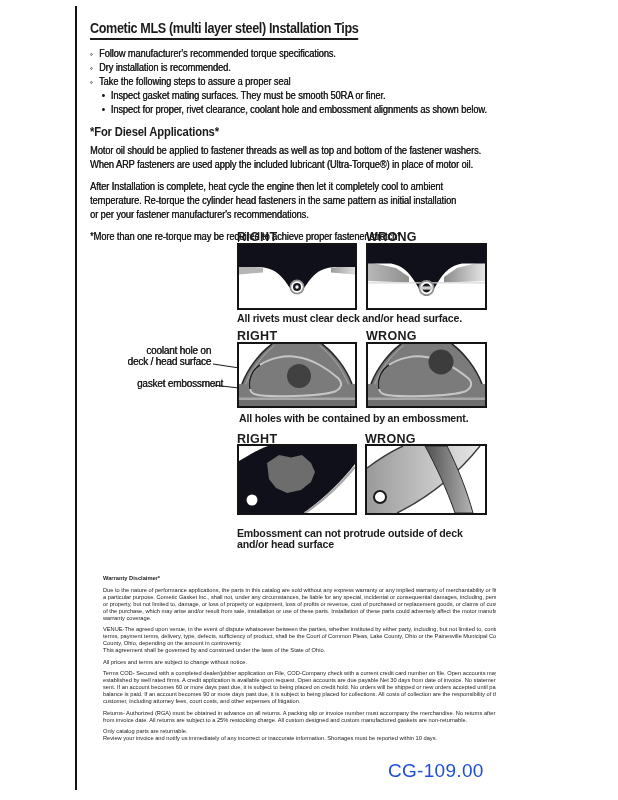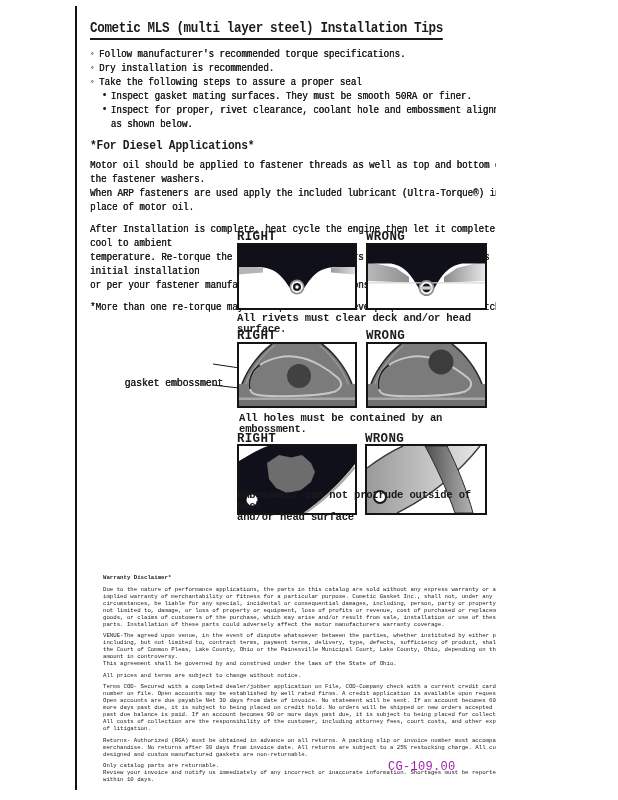--- a/index.html
+++ b/index.html
@@ -1,17 +1,17 @@
 <!DOCTYPE html>
 <html style="--ink: #1b1b1b; --diagram-dark: #10101a; --panel-gray: #7b7b7b; --light-gray: #b5b5b5; --embossment-line: #c6c6c6;"><head>
 <meta charset="utf-8">
 <style>
   html,body{margin:0;padding:0;background:#ffffff;}
   .page{position:relative;width:496px;height:800px;background:#fff;overflow:hidden;
-        font-family:Liberation Mono, monospace;color:var(--ink,#1b1b1b);}
+        font-family:Liberation Sans, sans-serif;color:var(--ink,#1b1b1b);}
   .pre{white-space:pre-line;}
   .shadowtext{text-shadow:0.35px 0 currentColor;}
 
   
   .vline{position:absolute;left:75px;top:6px;width:2px;height:784px;background:#141414;}
 
   
   .intro{position:absolute;left:90px;top:20px;width:480px;transform:scaleX(0.90);transform-origin:0 0;}
   .doc-title{font-size:14px;font-weight:700;letter-spacing:-0.4px;margin:0 0 7px 0;}
   .doc-title span{display:inline-block;border-bottom:2px solid #1b1b1b;padding-bottom:1.5px;}
@@ -33,21 +33,21 @@
   .side-label{position:absolute;width:116px;text-align:right;font-size:10px;line-height:11px;
               letter-spacing:-0.2px;}
   .pointer-svg{position:absolute;pointer-events:none;}
 
   
   .disclaimer{position:absolute;left:103px;top:574px;width:452px;transform:scaleX(0.92);
               transform-origin:0 0;font-size:6.2px;line-height:7px;color:#222;}
   .disclaimer .dp{margin:0 0 4.5px 0;}
   .disclaimer .dh{font-weight:700;margin:0 0 4.5px 0;}
 
-  .footer-code{position:absolute;left:388px;top:760px;font-size:12px;color:#a21caf;
+  .footer-code{position:absolute;left:388px;top:760px;font-size:19px;color:#1d4ed8;
                letter-spacing:0.3px;}
 </style>
 </head>
 <body>
 
 <div class="page">
   <div class="vline"></div>
 
   <div class="intro">
     <h1 class="doc-title"><span>Cometic MLS (multi layer steel) Installation Tips</span></h1>
@@ -126,20 +126,22 @@
       <circle cx="58.5" cy="43" r="4.4" fill="#18181f"></circle>
       <rect x="52" y="41.4" width="13" height="3.2" fill="#cfcfcf"></rect>
     </svg>
   </div>
 
   <div class="caption" style="left:237px;top:313px;">All rivets must clear deck and/or head surface.</div>
 
   <div class="dg-label" style="left:237px;top:329px;">RIGHT</div>
   <div class="dg-label" style="left:366px;top:329px;">WRONG</div>
 
+  <div class="side-label pre shadowtext" style="left:95px;top:345px;">coolant hole on
+deck / head surface</div>
   <div class="side-label shadowtext" style="left:107px;top:378px;">gasket embossment</div>
 
   <svg class="pointer-svg" style="left:205px;top:358px;" width="100" height="40" viewBox="0 0 100 40">
     <line x1="8" y1="6" x2="88" y2="18" stroke="#1b1b1b" stroke-width="1.1"></line>
     <line x1="8" y1="27" x2="60" y2="33" stroke="#1b1b1b" stroke-width="1.1"></line>
   </svg>
 
   <div class="panel" style="left:237px;top:342px;">
     <svg width="116" height="62" viewBox="0 0 116 62">
       <rect width="116" height="62" fill="#7b7b7b"></rect>
@@ -166,21 +168,21 @@
       <path d="M84,0 H117 V40 H114 C108,24 96,9 84,0 Z" fill="#ffffff"></path>
       <path d="M84,0 C96,9 108,24 114,40" fill="none" stroke="#2a2a2a" stroke-width="1.6"></path>
       <path d="M11,45 C9,37 12,27 21,21 C31,14 46,11 58,13 C74,15 90,26 100,34 C105,38.5 104,44 97,47.5 C83,52.5 27,53.5 17,50.5 C12,49 12,47.5 11,45 Z" fill="none" stroke="#c6c6c6" stroke-width="2"></path>
       <path d="M21,21 C13,26 9,36 11,45" fill="none" stroke="#1e1e1e" stroke-width="1.6"></path>
       <circle cx="73" cy="18" r="12.5" fill="#3c3c3c"></circle>
       <rect x="0" y="53.5" width="117" height="2.5" fill="#a8a8a8"></rect>
       <rect x="0" y="56" width="117" height="6" fill="#6f6f6f"></rect>
     </svg>
   </div>
 
-  <div class="caption" style="left:239px;top:413px;">All holes must be contained by an embossment.</div>
+  <div class="caption" style="left:239px;top:413px;">All holes with be contained by an embossment.</div>
 
   <div class="dg-label" style="left:237px;top:432px;">RIGHT</div>
   <div class="dg-label" style="left:365px;top:432px;">WRONG</div>
 
   <div class="panel" style="left:237px;top:444px;">
     <svg width="116" height="67" viewBox="0 0 116 67">
       <rect width="116" height="67" fill="#ffffff"></rect>
       <path d="M0,15 C10,9 20,3 29,0 H116 V18 C102,36 85,52 65,67 H0 Z" fill="#10101a"></path>
       <path d="M116,21 C101,39 84,55 66,67" fill="none" stroke="#a8a8a8" stroke-width="2.2"></path>
       <path d="M28,17 L40,9 L52,11.5 L63,9 L72,17 L76,26 L72,36 L62,44 L48,47 L37,42 L30,33 Z" fill="#6d6d6d"></path>
@@ -202,21 +204,21 @@
       </defs>
       <rect width="118" height="67" fill="#ffffff"></rect>
       <path d="M0,22 C12,13 25,5 36,0 H113 C89,30 60,52 30,67 H0 Z" fill="url(#g3w)"></path>
       <path d="M113,0 C89,30 60,52 30,67" fill="none" stroke="#3a3a3a" stroke-width="1.4"></path>
       <path d="M36,0 C25,5 12,13 0,22" fill="none" stroke="#3a3a3a" stroke-width="1.4"></path>
       <path d="M58,0 H80 C91,22 100,45 106,67 H88 C80,44 69,20 58,0 Z" fill="url(#g3d)" stroke="#2a2a2a" stroke-width="1"></path>
       <circle cx="13" cy="51" r="6" fill="#ffffff" stroke="#1a1a1a" stroke-width="2"></circle>
     </svg>
   </div>
 
-  <div class="caption pre" style="left:237px;top:490px;">Embossment can not protrude outside of deck
+  <div class="caption pre" style="left:237px;top:528px;">Embossment can not protrude outside of deck
 and/or head surface</div>
 
   <div class="disclaimer">
     <div class="dh">Warranty Disclaimer*</div>
     <div class="dp pre">Due to the nature of performance applications, the parts in this catalog are sold without any express warranty or any implied warranty of merchantability or fitness for a particular purpose.  Cometic Gasket Inc., shall not, under any circumstances, be liable for any special, incidental or consequential damages, including, person, party or property, but not limited to, damage, or loss of property or equipment, loss of profits or revenue, cost of purchased or replacement goods, or claims of customers of the purchase, which may arise and/or result from sale, installation or use of these parts.  Installation of these parts could adversely affect the motor manufacturers warranty coverage.</div>
     <div class="dp pre">VENUE-The agreed upon venue, in the event of dispute whatsoever between the parties, whether instituted by either party, including, but not limited to, contract terms, payment terms, delivery, type, defects, sufficiency of product, shall be the Court of Common Pleas, Lake County, Ohio or the Painesville Municipal Court, Lake County, Ohio, depending on the amount in controversy.
 This agreement shall be governed by and construed under the laws of the State of Ohio.</div>
     <div class="dp pre">All prices and terms are subject to change without notice.</div>
     <div class="dp pre">Terms COD- Secured with a completed dealer/jobber application on File, COD-Company check with a current credit card number on file.  Open accounts may be established by well rated firms.  A credit application is available upon request.  Open accounts are due payable Net 30 days from date of invoice.  No statement will be sent.  If an account becomes 60 or more days past due, it is subject to being placed on credit hold.  No orders will be shipped or new orders accepted until past due balance is paid.  If an account becomes 90 or more days past due, it is subject to being placed for collections.  All costs of collection are the responsibility of the customer, including attorney fees, court costs, and other expenses of litigation.</div>
     <div class="dp pre">Returns- Authorized (RGA) must be obtained in advance on all returns.  A packing slip or invoice number must accompany the merchandise.  No returns after 30 days from invoice date.  All returns are subject to a 25% restocking charge.  All custom designed and custom manufactured gaskets are non-returnable.</div>

